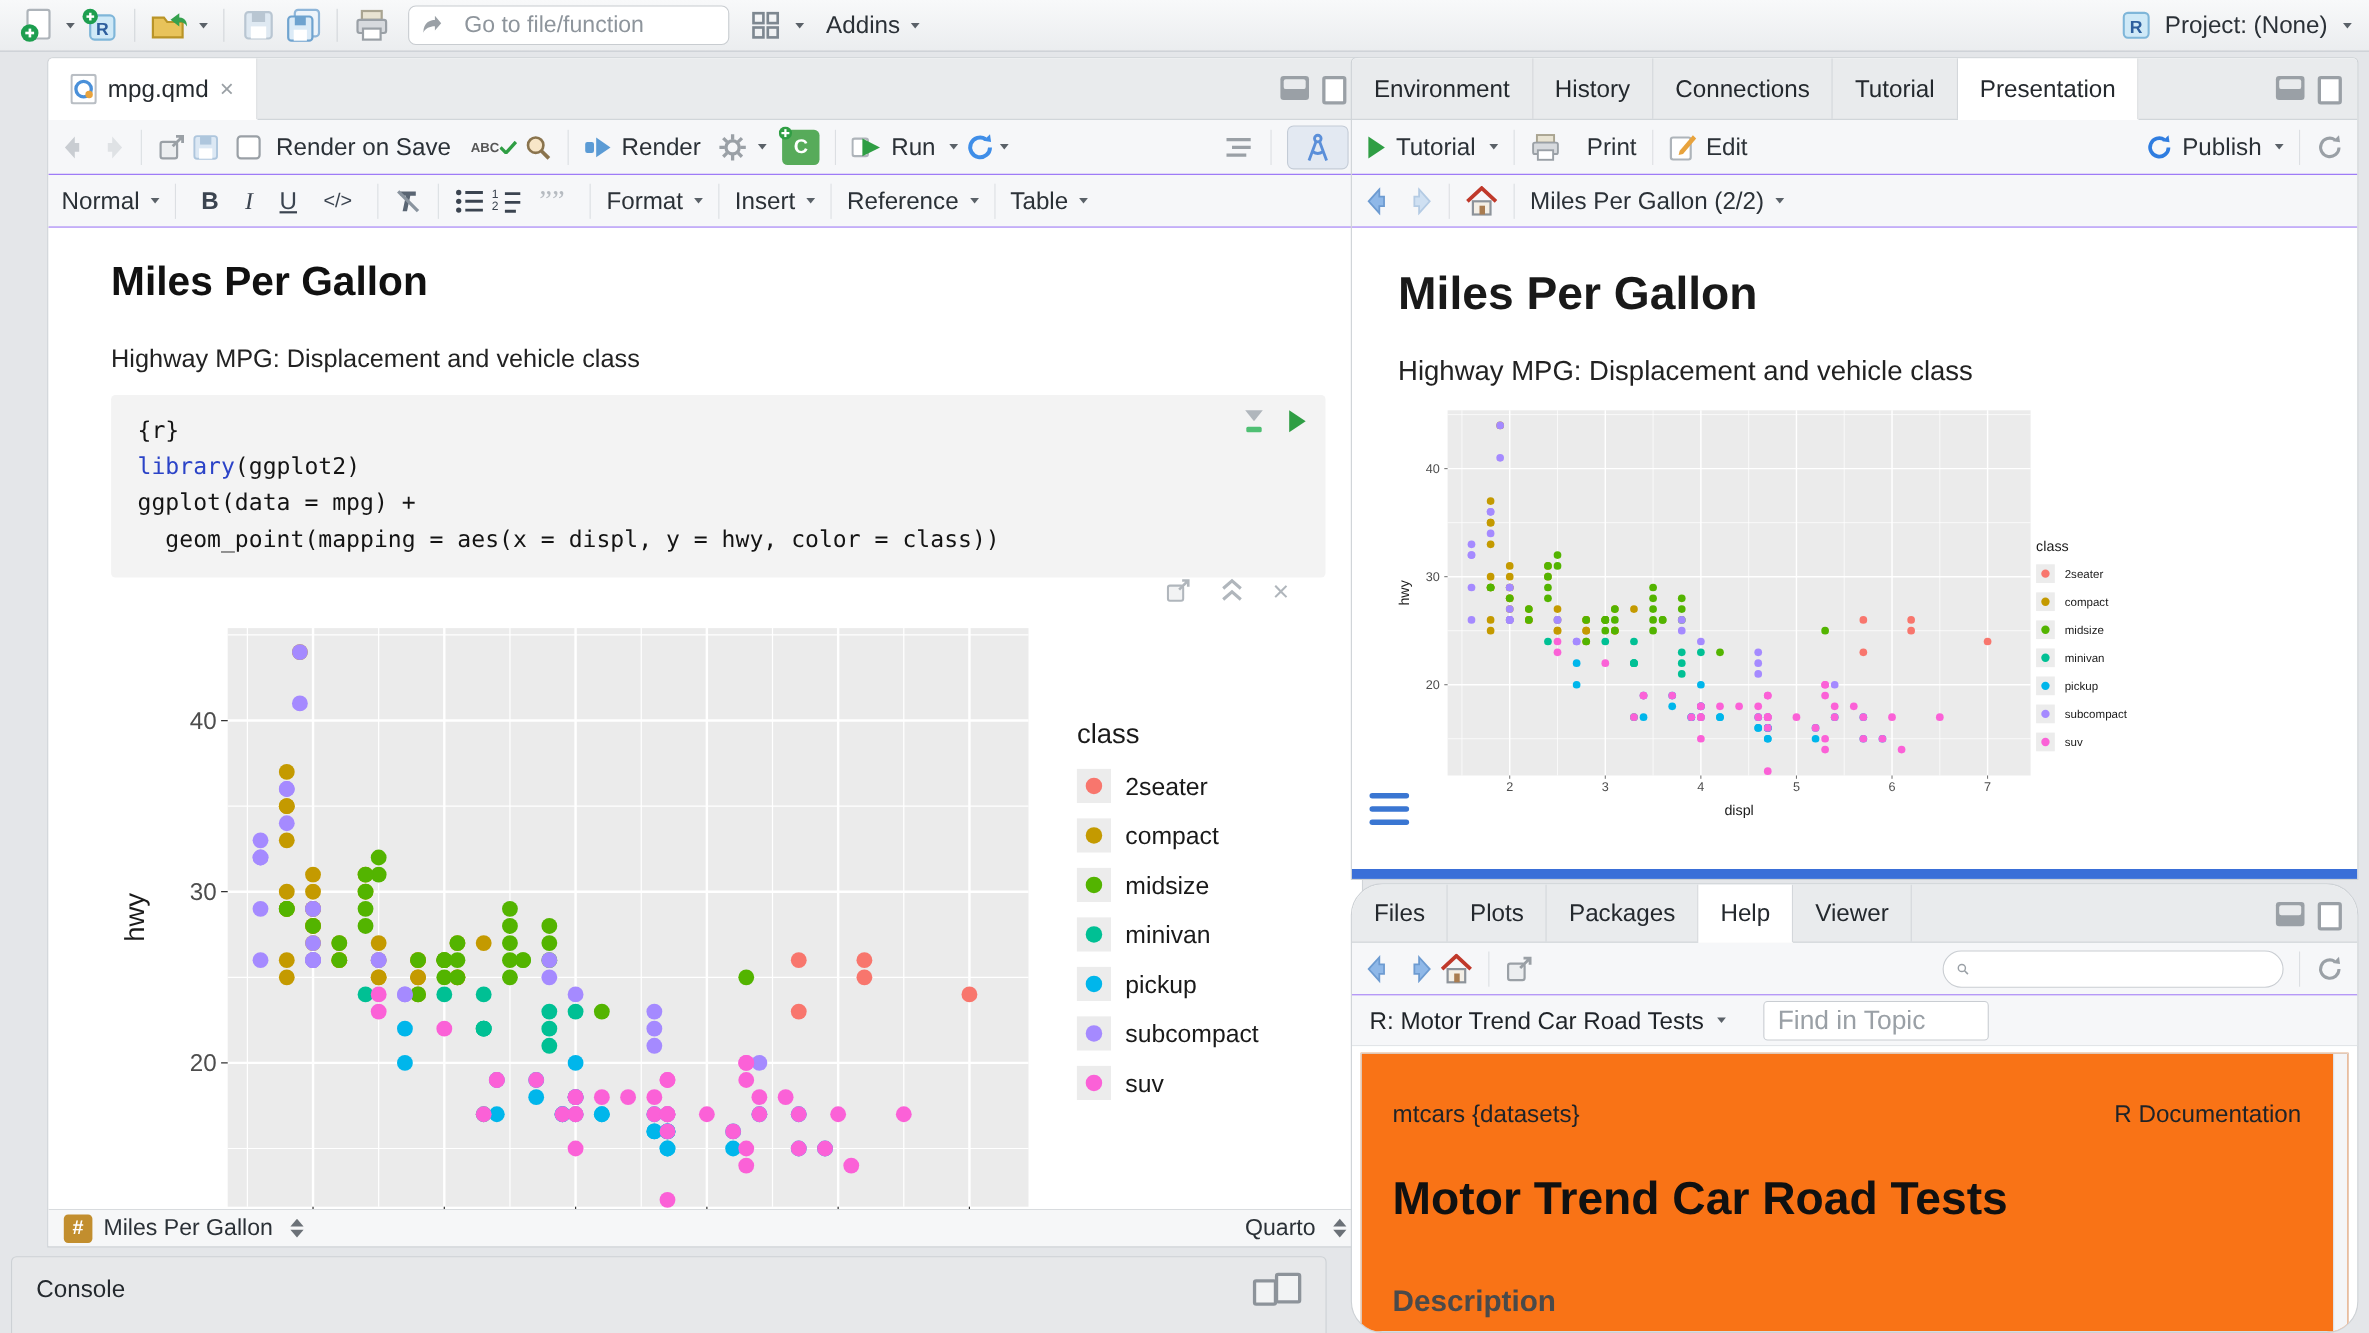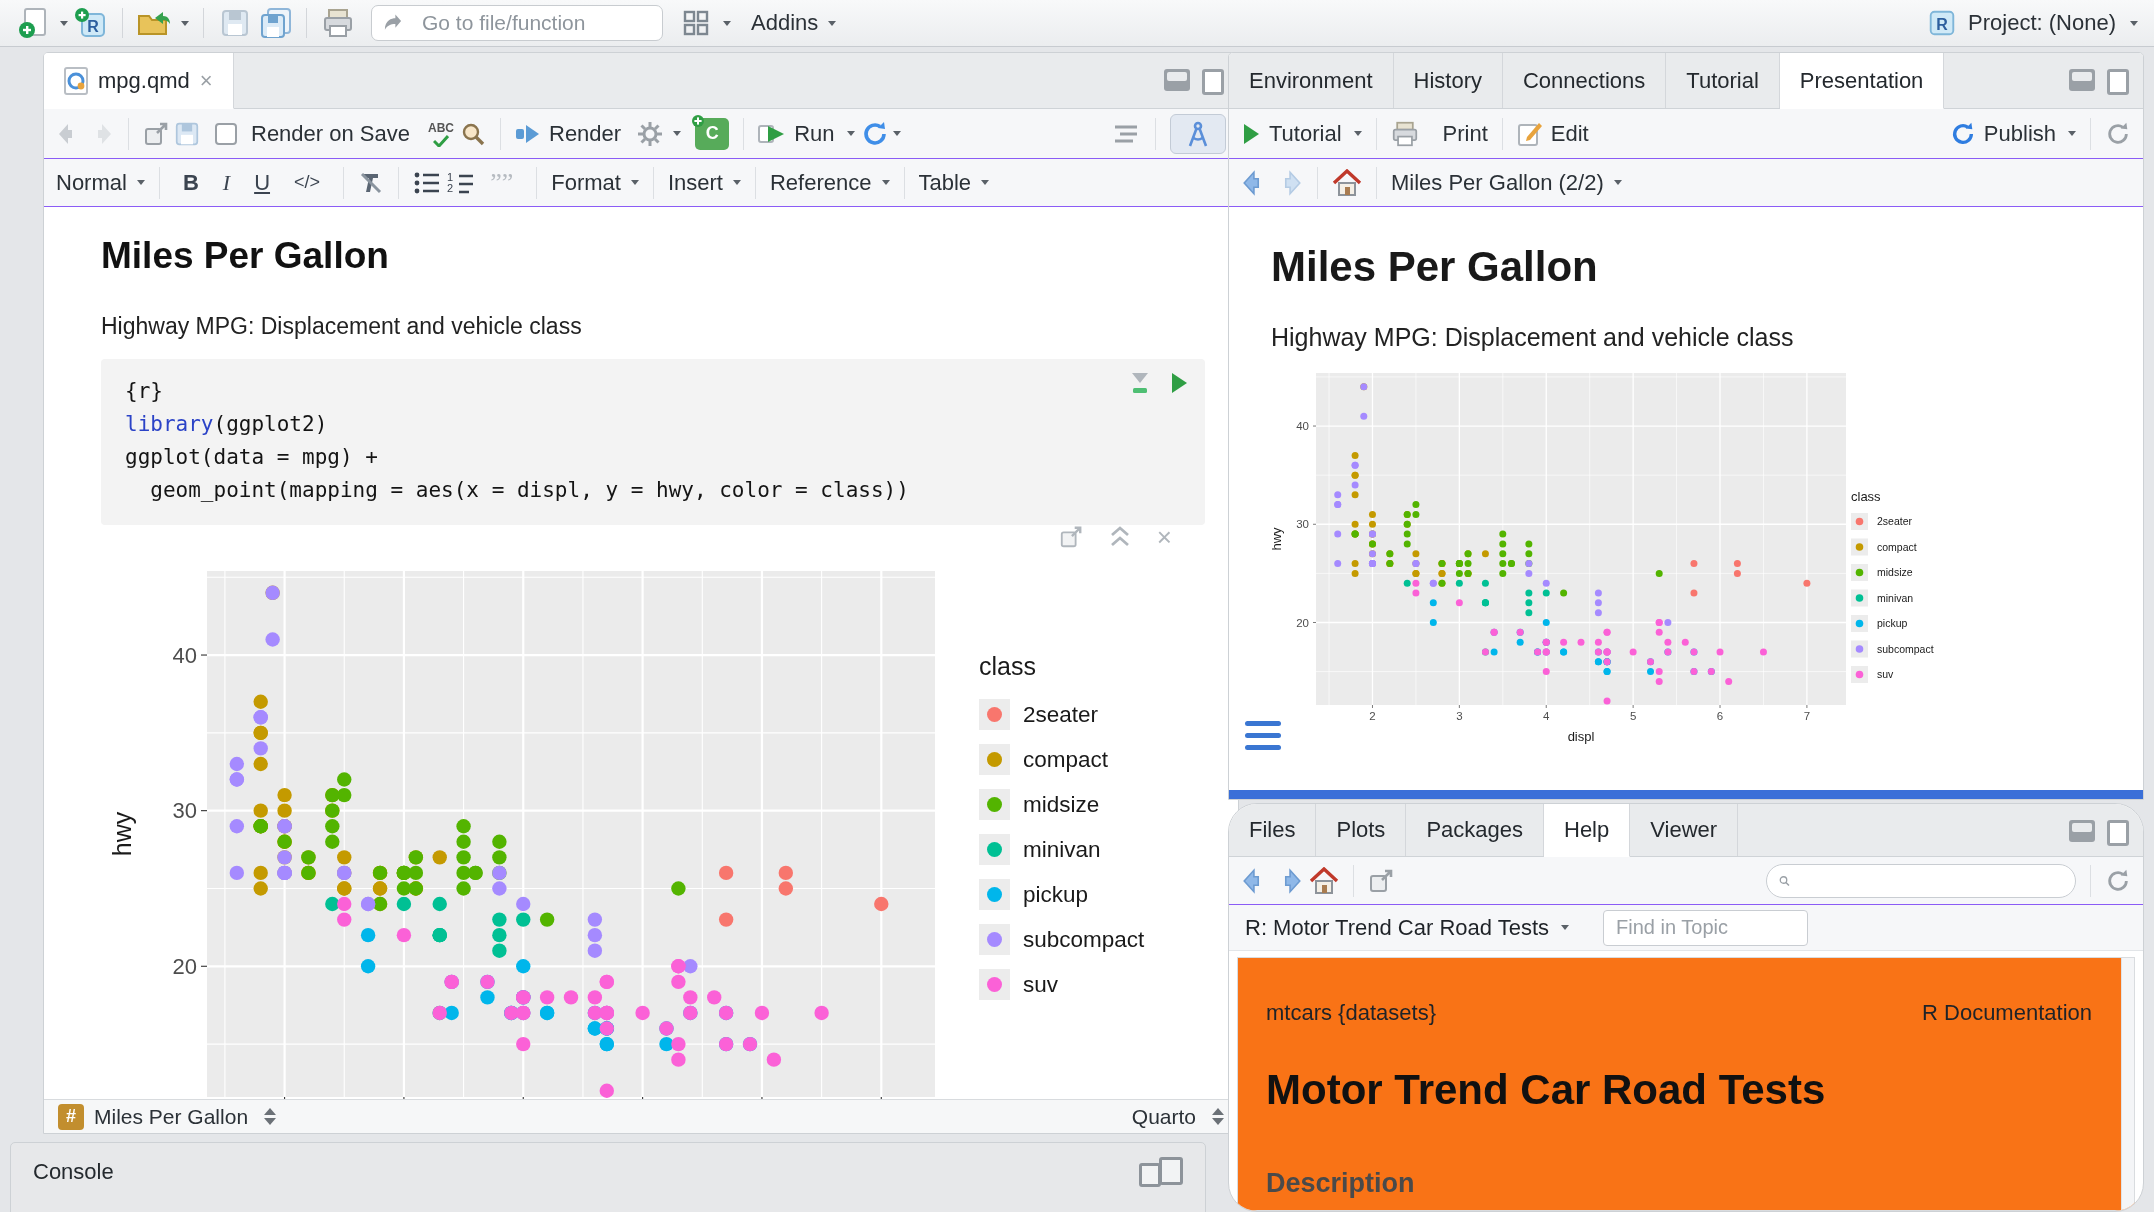--- a/index.html
+++ b/index.html
@@ -91,21 +91,21 @@
 
   
   #help-toolbar { height:48px; }
   #help-search { display:flex; align-items:center; width:310px; height:34px; border:1px solid #c9cdd2;
     border-radius:17px; background:#fff; padding:0 12px; gap:8px; }
   #help-search input { border:none; outline:none; flex:1; font-size:20px; font-family:inherit; }
   #topic-row { height:46px; background:#f6f7f9; border-bottom:1px solid #e2e5e8; display:flex;
     align-items:center; padding:0 16px; gap:8px; flex-shrink:0; }
   #topic-label { font-size:22px; color:#1f2328; }
   #find-topic { width:205px; height:36px; border:1px solid #c9cdd2; border-radius:4px; margin-left:26px;
-    padding:16px 12px; font-size:20px; font-family:inherit; color:#444; outline:none; }
+    padding:16px 12px; font-size:24px; font-family:inherit; color:#444; outline:none; }
   #find-topic::placeholder { color:#9aa0a6; }
   #help-content { position:relative; flex:1; margin:6px 8px 0 8px; background:#f97316;
     border:1px solid #d9dcdf; overflow:hidden; }
   #help-meta { position:absolute; left:0; right:14px; top:42px; display:flex; justify-content:space-between;
     padding:0 28px; font-size:22px; color:#1f2328; }
   #help-title { position:absolute; left:28px; top:108px; font-size:42px; color:#111; }
   #help-section { position:absolute; left:28px; top:210px; font-size:27px; font-weight:bold; color:#4a4a4a; }
   #help-scrollgutter { position:absolute; right:0; top:0; bottom:0; width:13px; background:#f4f5f7; border-left:1px solid #e0e2e5; }
 
   svg text { font-family:"Liberation Sans","DejaVu Sans",sans-serif; }
@@ -222,21 +222,21 @@
       <rect x="3" y="8" width="15" height="15" rx="2" fill="#eceef0" stroke="#9aa0a6" stroke-width="2"></rect>
       <path d="M14 12 L23 3 M17 3 h6 v6" stroke="#9aa0a6" stroke-width="2.6" fill="none"></path>
     </svg>
     <svg width="24" height="24" viewBox="0 0 28 28">
       <rect x="2" y="2" width="24" height="24" rx="3" fill="#dce8f4" stroke="#aec6dd" stroke-width="2"></rect>
       <rect x="8" y="2" width="12" height="9" fill="#aec6dd"></rect>
         <rect x="7" y="15" width="14" height="11" fill="#fff"></rect>
     </svg>
     <span class="chk" style="margin-left:10px"></span>
     <span class="btn-label">Render on Save</span>
-    <span style="display:flex; flex-direction:column; align-items:center; margin-left:12px;">
+    <span style="display:flex; align-items:center; margin-left:12px;">
       <span style="font-size:12px; font-weight:bold; color:#555;">ABC</span>
       <svg width="16" height="12" viewBox="0 0 16 12">
           <path d="M1 6 L6 11 L15 1" stroke="#2f9e44" stroke-width="3" fill="none"></path>
         </svg>
     </span>
     <svg width="26" height="26" viewBox="0 0 26 26">
       <circle cx="11" cy="11" r="7" fill="#f8e6c8" stroke="#8a744e" stroke-width="2.4"></circle>
       <line x1="16" y1="16" x2="23" y2="23" stroke="#8a744e" stroke-width="3.4"></line>
     </svg>
     <span class="sep"></span>

